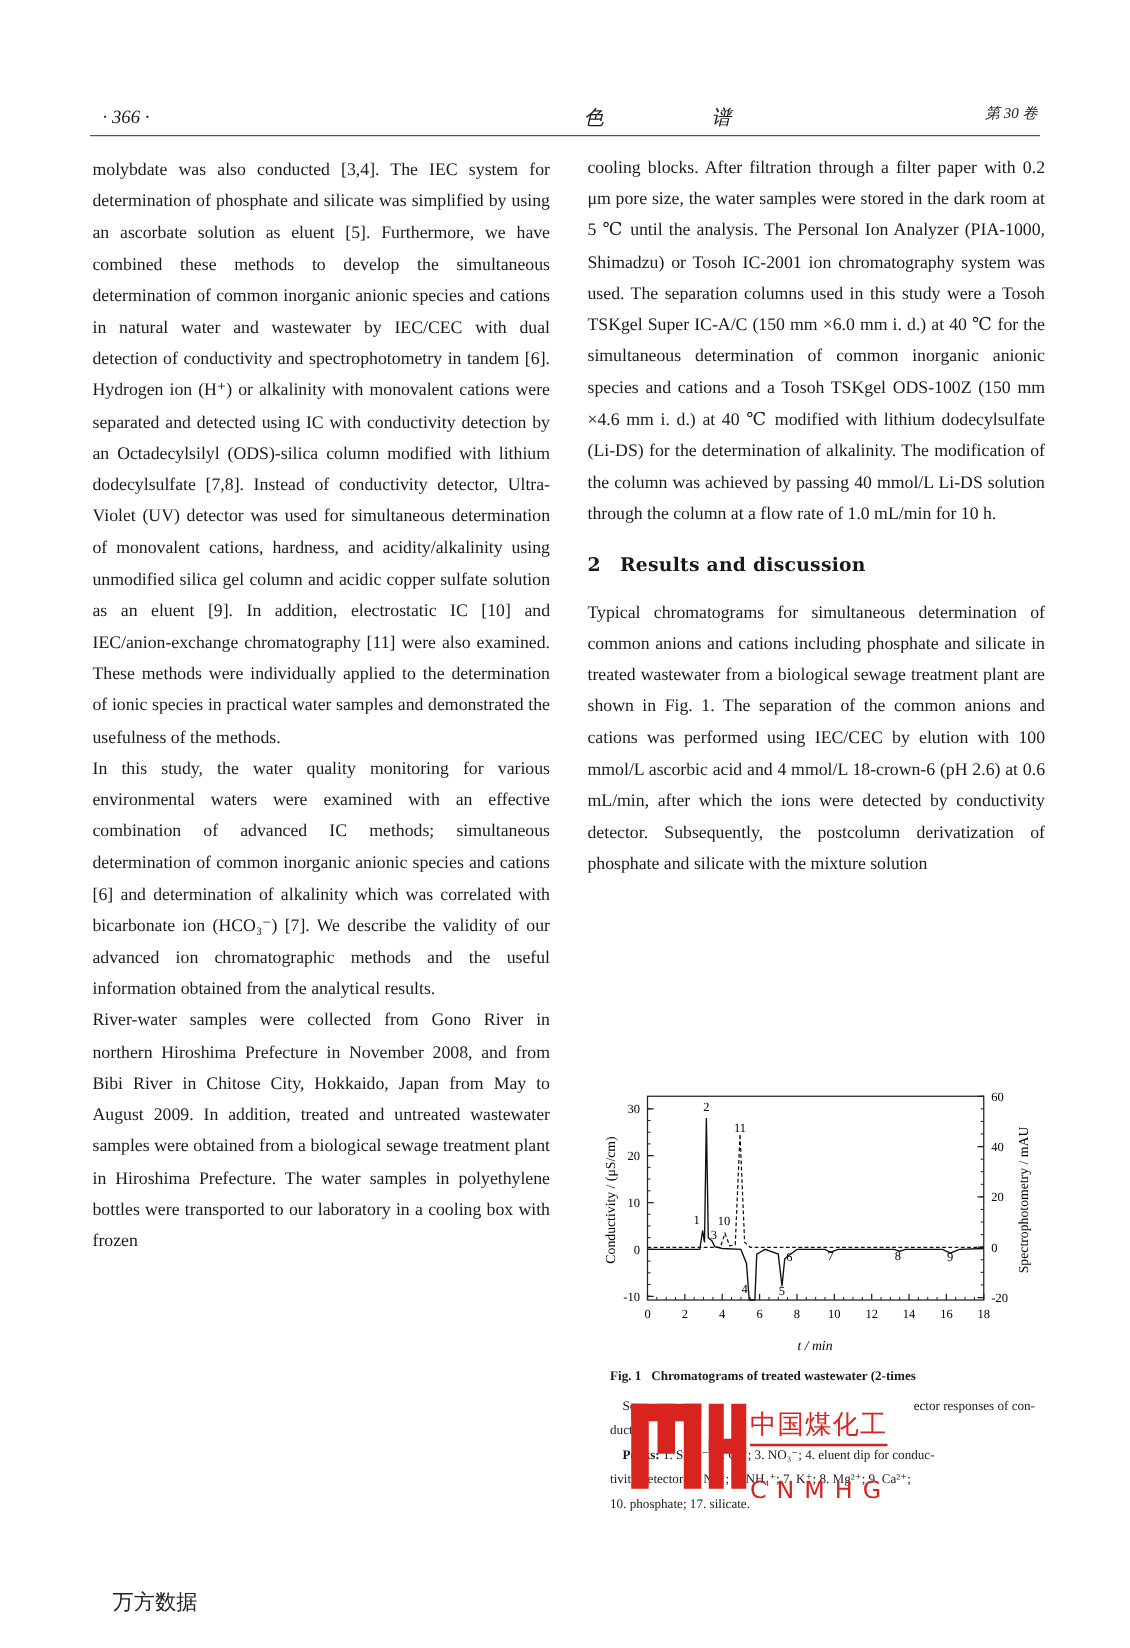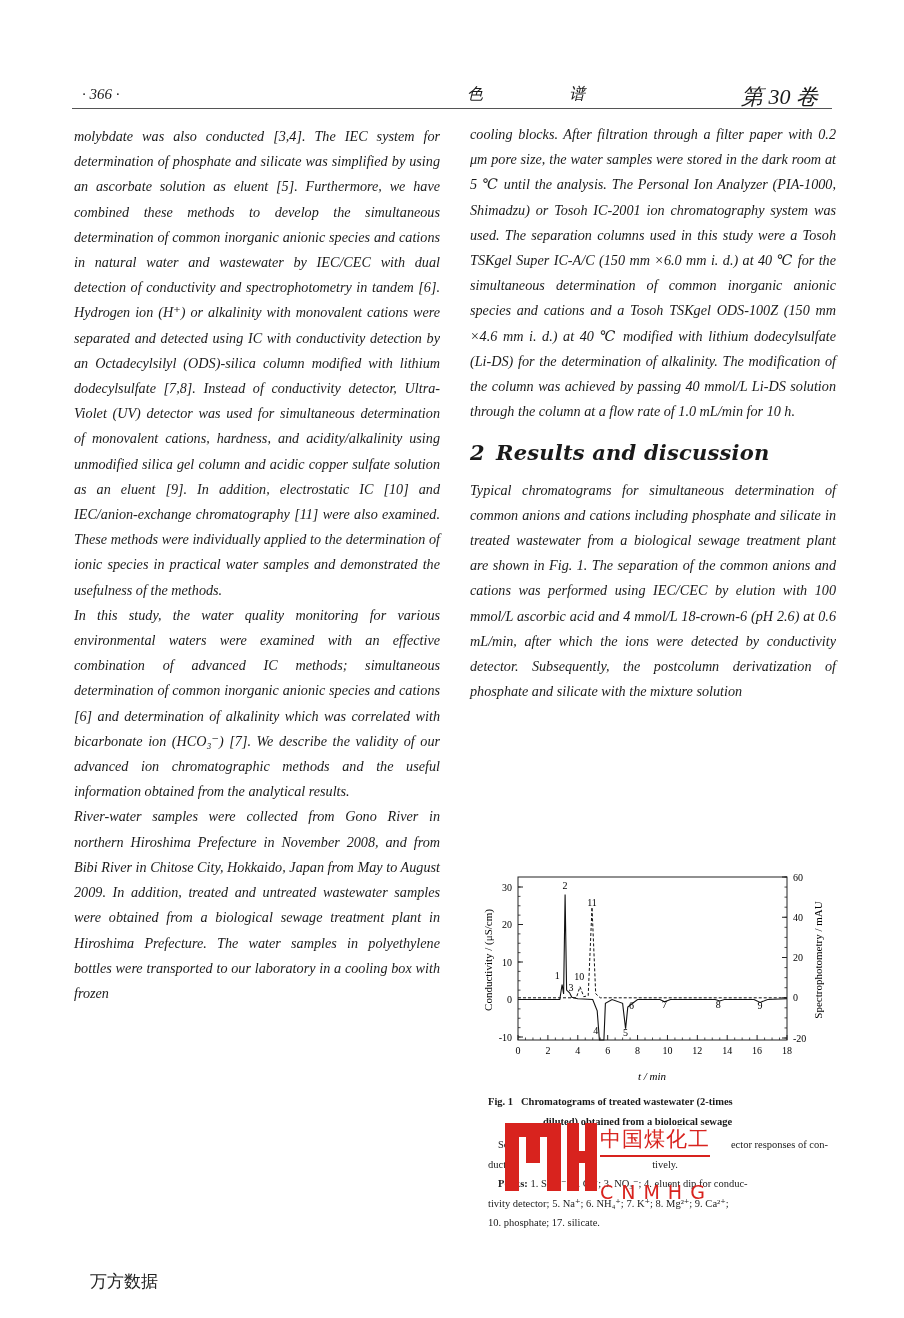--- a/index.html
+++ b/index.html
@@ -2,27 +2,27 @@
 <html><head>
 <meta charset="utf-8">
 <style>
   html, body { margin: 0; padding: 0; background: #ffffff; }
   body { width: 904px; height: 1318px; position: relative; overflow: hidden;
          font-family: "Liberation Serif", "DejaVu Serif", serif; color: #1a1a1a; }
   .header { position: absolute; left: 72px; top: 80px; width: 760px; height: 28px; font-style: italic; }
   .header .pg { position: absolute; left: 10px; top: 6px; font-size: 15px; }
   .header .jt1 { position: absolute; left: 395px; top: 4px; font-size: 16px; }
   .header .jt2 { position: absolute; left: 497px; top: 4px; font-size: 16px; }
-  .header .vol { position: absolute; right: 14px; top: 2px; font-size: 22px; }
+  .header .vol { position: absolute; right: 2px; top: 2px; font-size: 12px; }
   .header .rule { position: absolute; left: 0; right: 0; top: 28px; height: 1px; background: #555; }
-  .col { position: absolute; width: 366px; font-size: 14.2px; line-height: 25.2px; text-align: justify; font-style: italic; }
+  .col { position: absolute; width: 366px; font-size: 14.2px; line-height: 25.2px; text-align: justify; }
   .col p { margin: 0; }
   #col-left { left: 74px; top: 124px; }
   #col-right { left: 470px; top: 122px; }
-  .sec-h { font-family: "DejaVu Serif", serif; font-weight: bold; font-size: 21px; margin: 14px 0 10px 0; letter-spacing: 0.2px; }
+  .sec-h { font-family: "DejaVu Serif", serif; font-weight: bold; font-size: 15px; margin: 14px 0 10px 0; letter-spacing: 0.2px; }
   .sec-h .num { display: inline-block; width: 26px; }
   .footer-logo { position: absolute; left: 90px; top: 1270px; font-family: "DejaVu Sans", sans-serif; font-size: 17px; color: #222; }
   .fig { position: absolute; left: 470px; top: 860px; width: 370px; height: 230px; }
   .fig svg text { font-family: "Liberation Serif", serif; }
   .caption { position: absolute; left: 488px; top: 1092px; width: 340px; font-size: 10.5px; line-height: 19.5px; font-weight: bold; }
   .caption .ind { padding-left: 55px; display: block; }
   .caption .peaks { font-weight: normal; font-size: 10.5px; }
   .caption .peaks b { font-weight: bold; }
   .watermark { position: absolute; left: 505px; top: 1123px; width: 210px; height: 68px; }
   .wm-bar { position: absolute; background: #d8231e; }
@@ -181,21 +181,20 @@
         <text x="121.97500000000001" y="45.75" font-size="10" text-anchor="middle">11</text>
       </g>
     <text id="ylabel" font-size="11" text-anchor="middle" transform="translate(22,100) rotate(-90)">Conductivity / (μS/cm)</text>
     <text id="y2label" font-size="11" text-anchor="middle" transform="translate(352,100) rotate(-90)">Spectrophotometry / mAU</text>
     <text id="xlabel" font-size="11" font-style="italic" text-anchor="middle" x="182" y="220">t / min</text>
   </svg>
 </div>
 
 <div class="caption">
   <span>Fig. 1</span>&nbsp;&nbsp;&nbsp;<span>Chromatograms of treated wastewater (2-times</span>
-  <span class="ind">diluted) obtained from a biological sewage</span>
   <div style="display:flex;justify-content:space-between;font-weight:normal;padding-left:10px;margin-top:4px;">
     <span>So</span>
     <span>ector responses of con-</span>
   </div>
   <div style="display:flex;justify-content:space-between;font-weight:normal;">
     <span>duct</span>
     <span style="padding-right:150px;">tively.</span>
   </div>
   <div class="peaks" style="padding-left:10px;">
     <b>Peaks:</b> <span>1. SO₄²⁻; 2. Cl⁻; 3. NO₃⁻; 4. eluent dip for conduc-</span>

